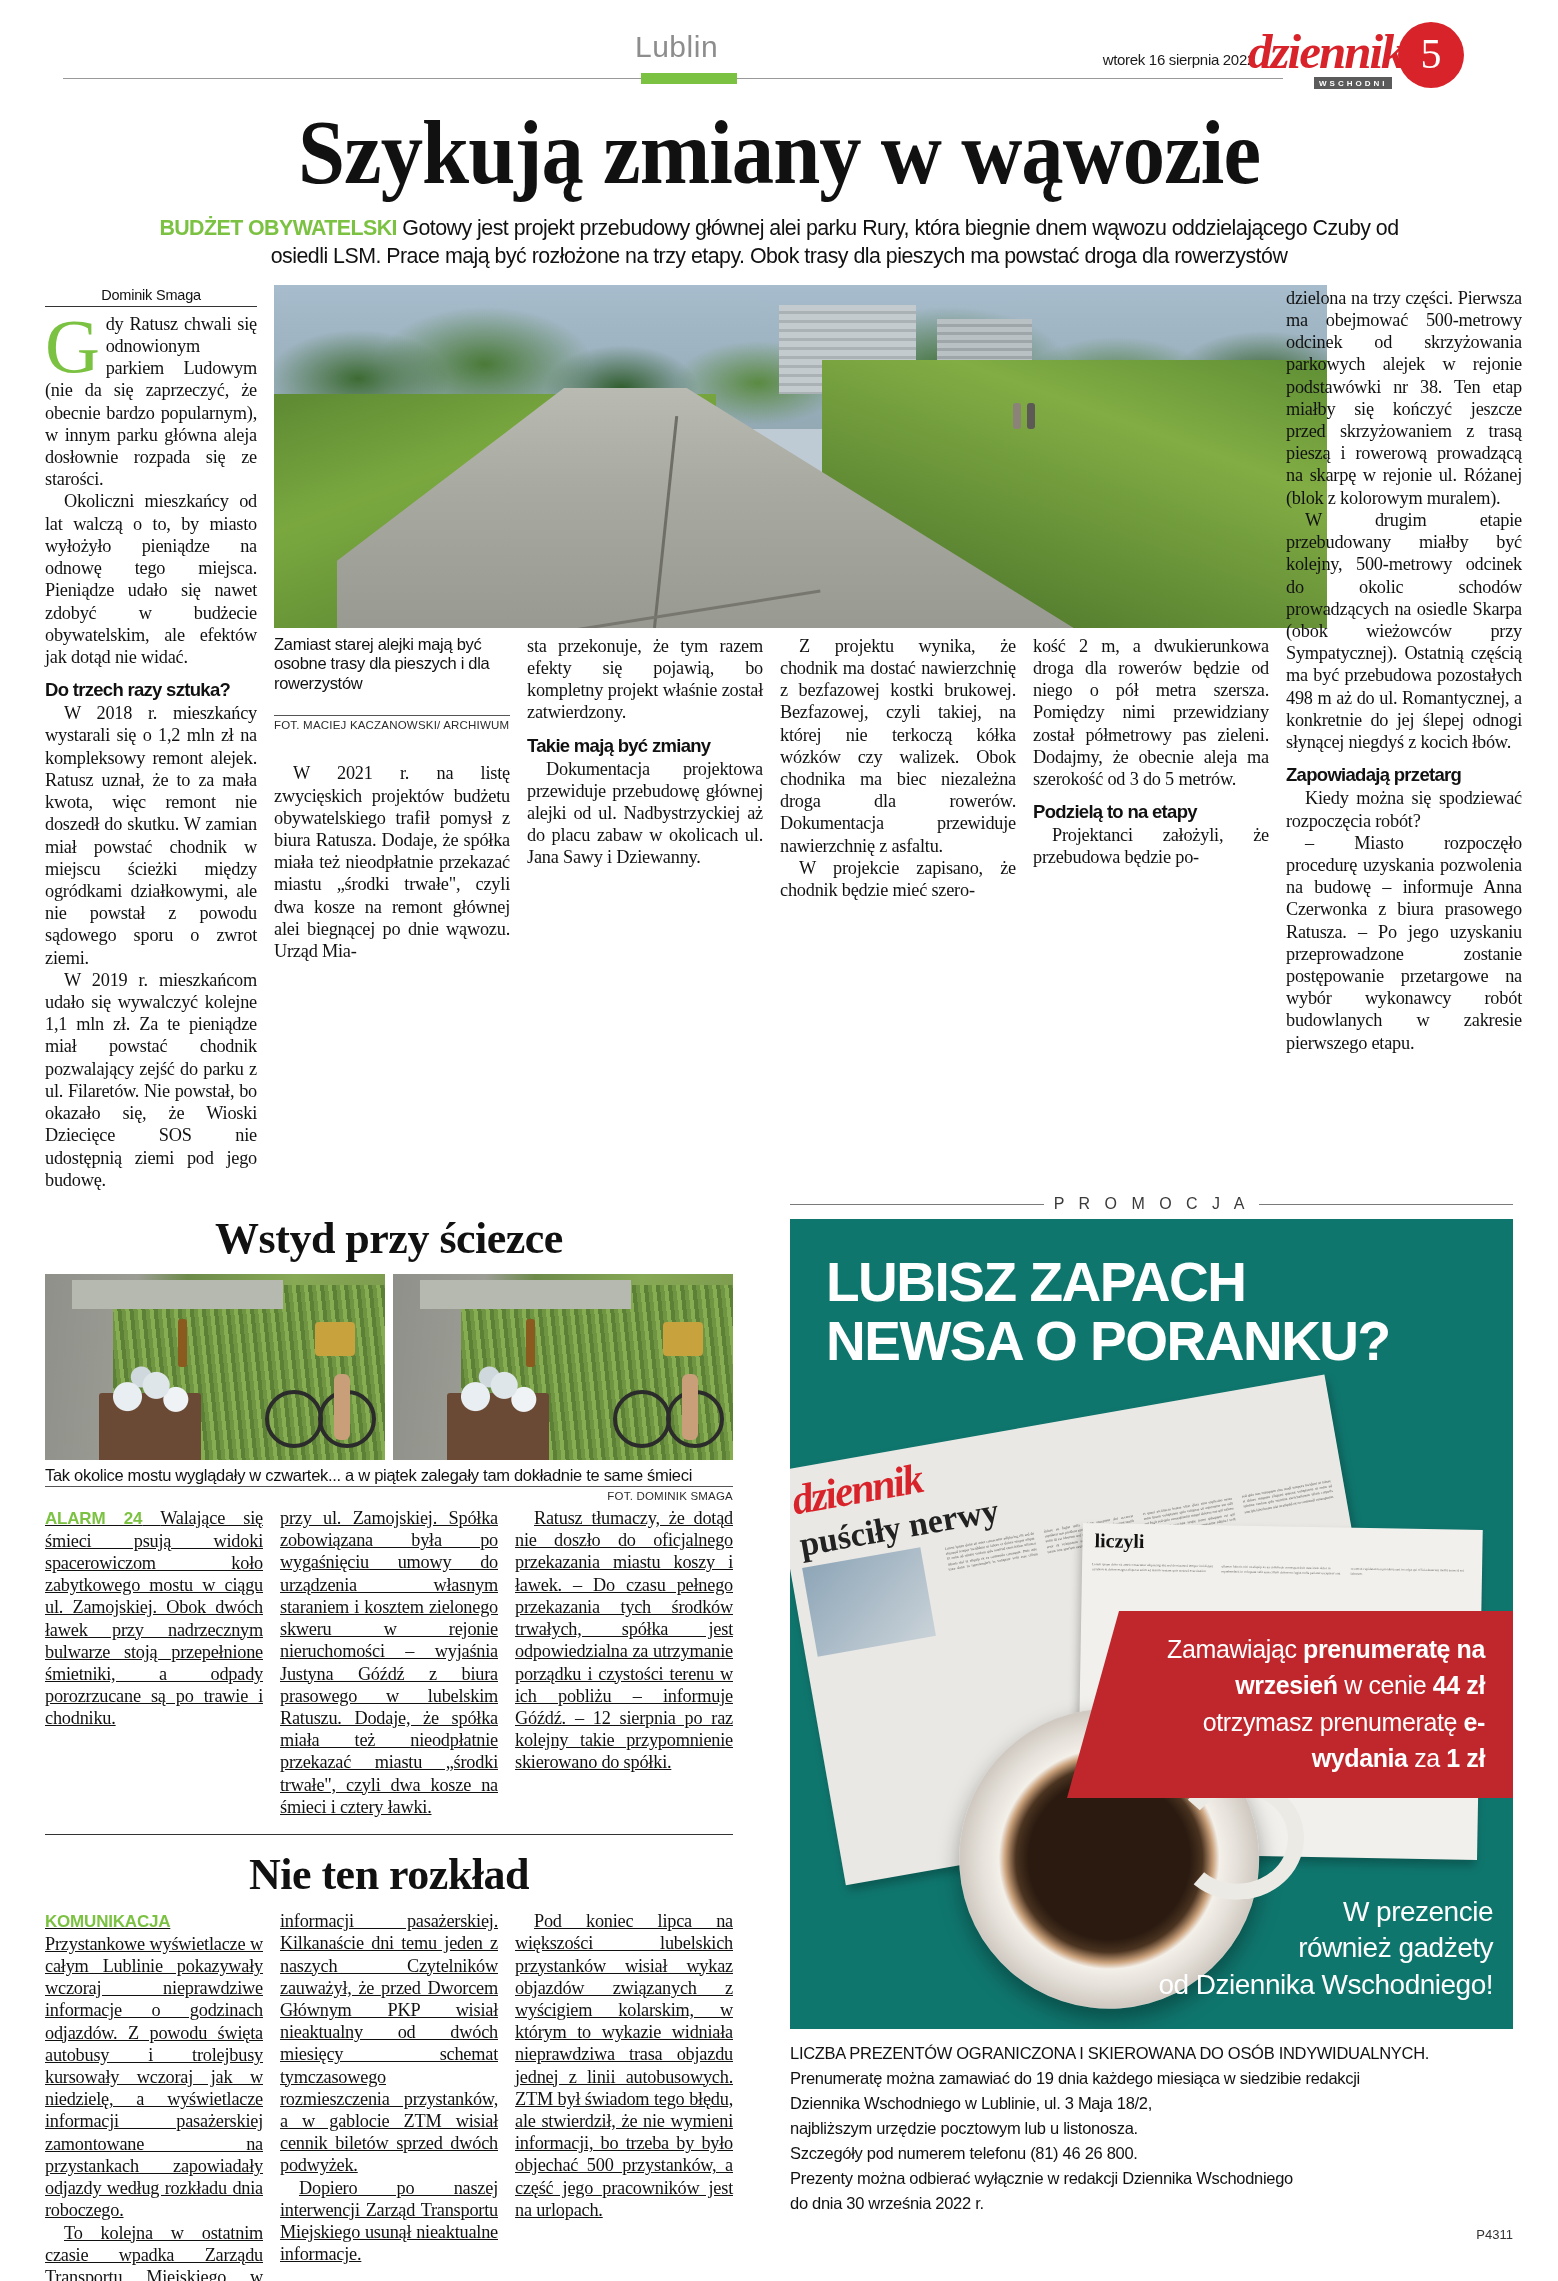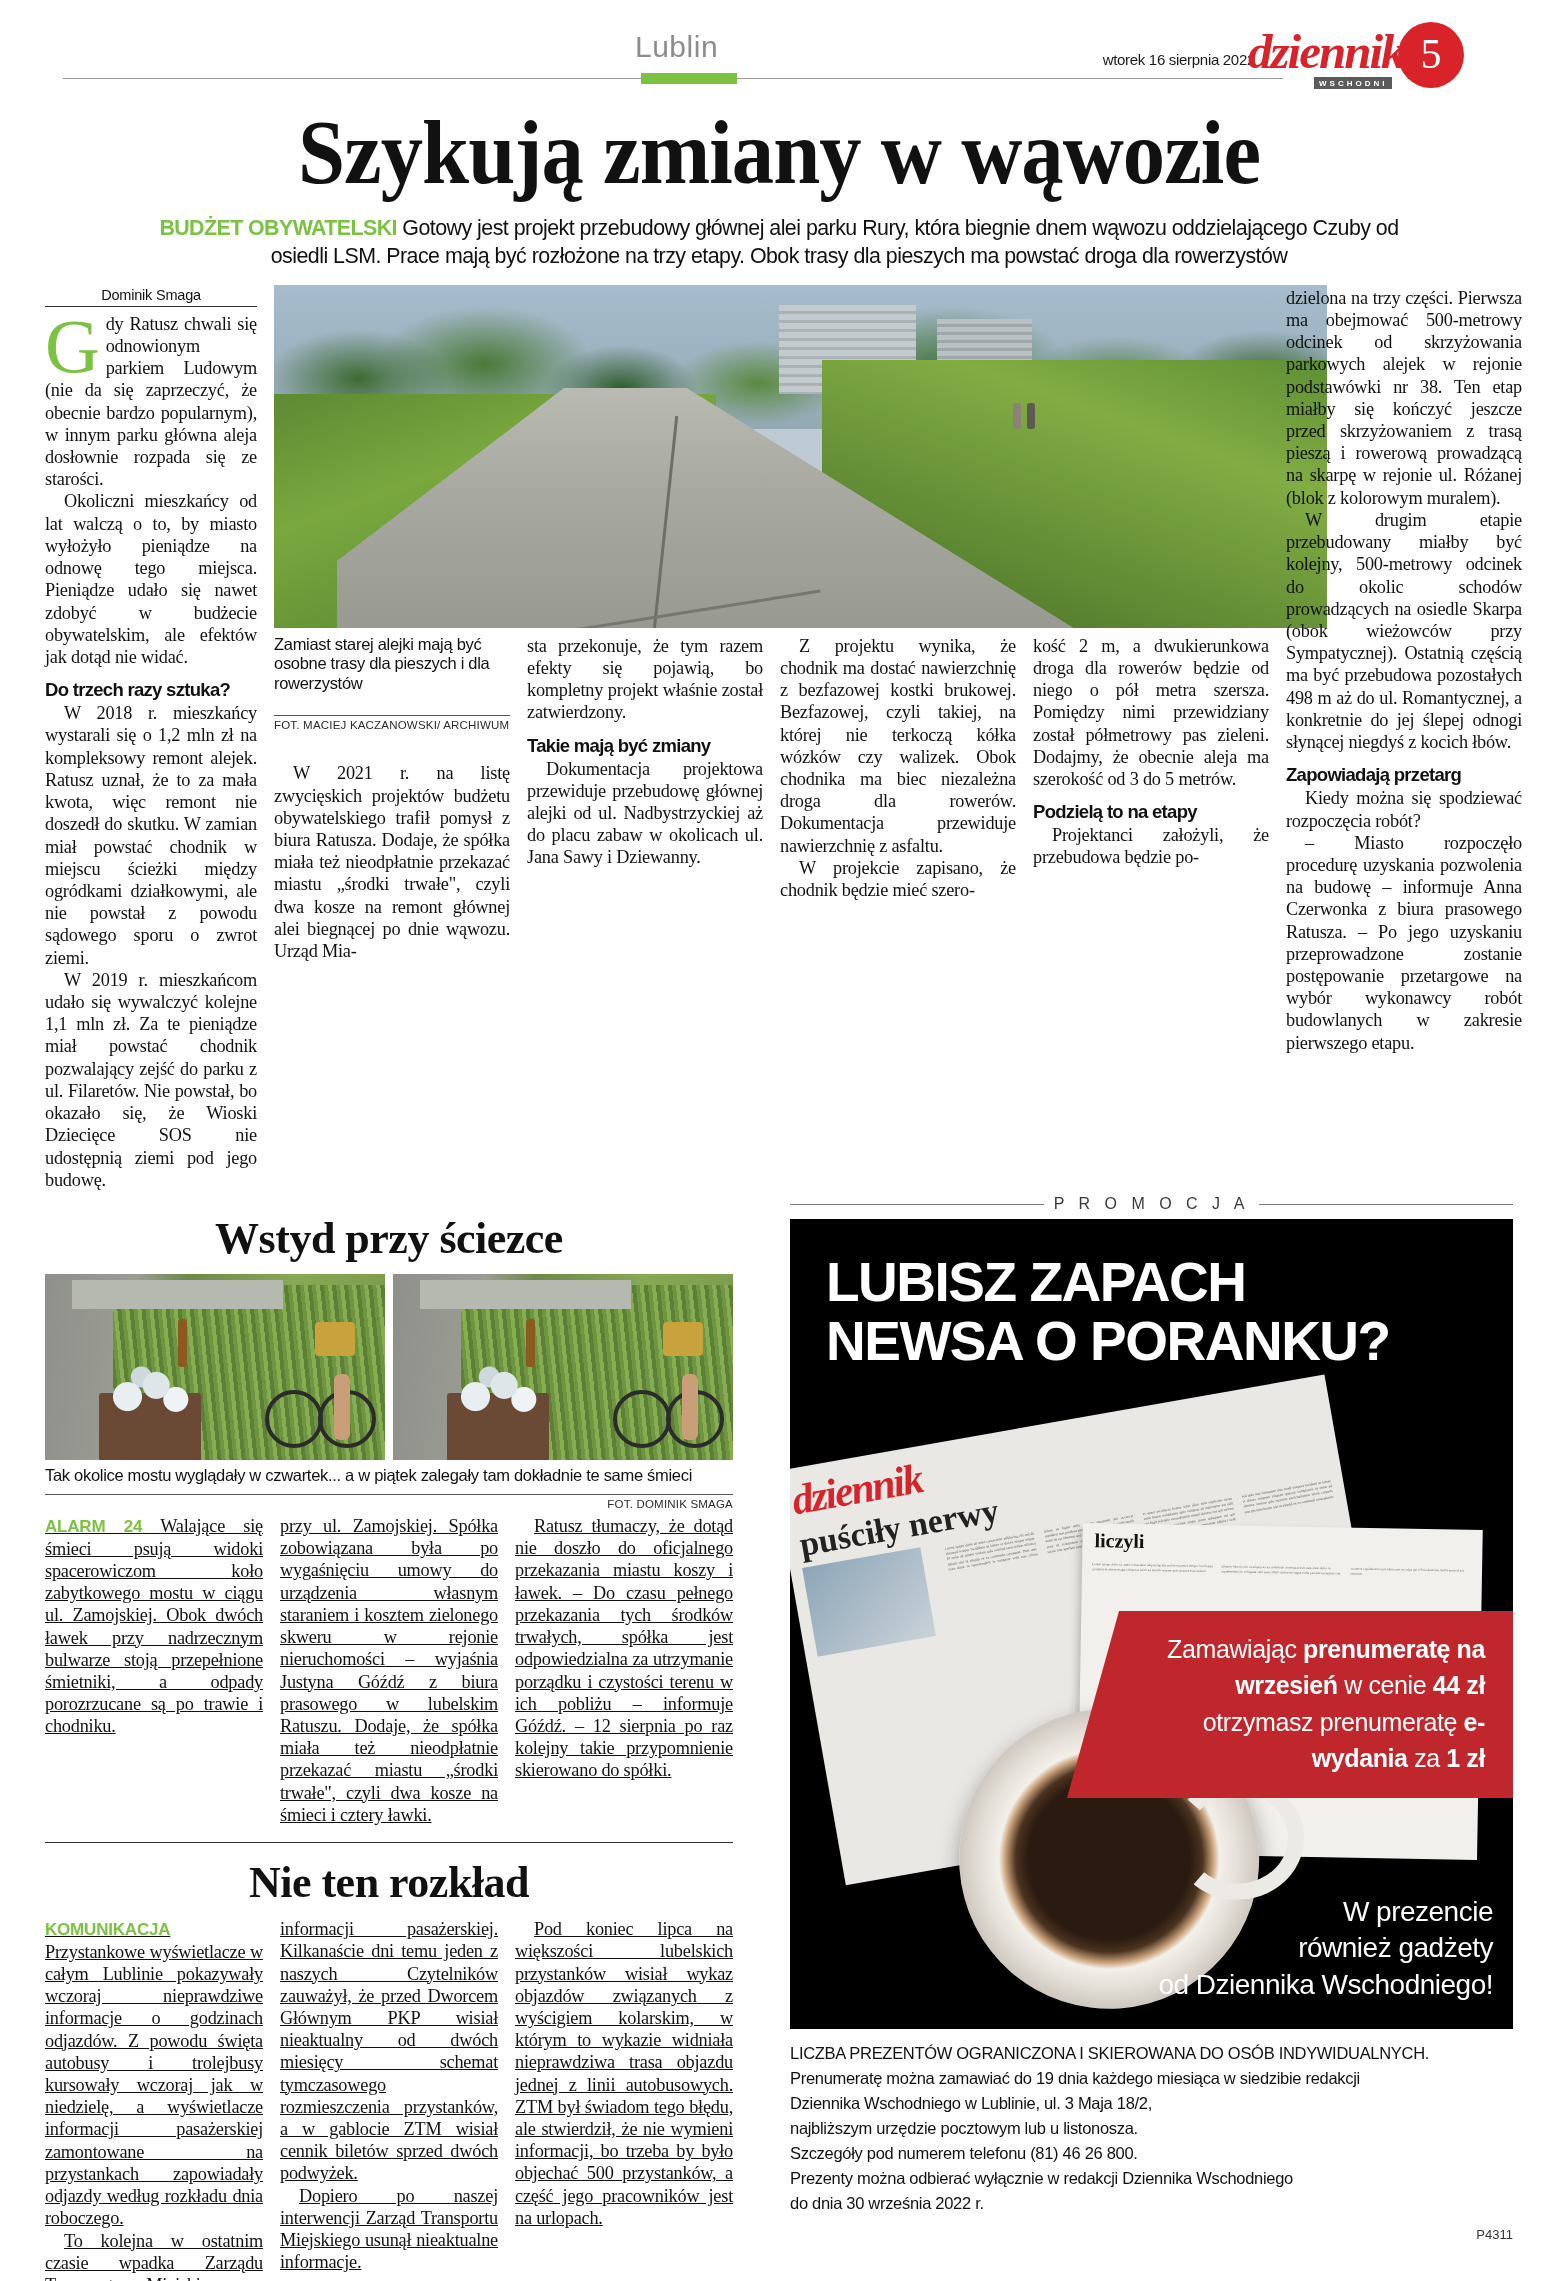--- a/index.html
+++ b/index.html
@@ -210,21 +210,21 @@
   .tp-bike { position:absolute; right:2%; bottom:2%; width:34%; height:72%; }
   .tp-bike .wheel { position:absolute; bottom:6%; width:58px; height:58px; border:4px solid #2b2b2b; border-radius:50%; }
   .tp-bike .wheel.w1 { left:2%; }
   .tp-bike .wheel.w2 { right:2%; }
   .tp-bike .leg { position:absolute; right:24%; bottom:12%; width:16px; height:66px; background:#c99f7a; border-radius:6px; }
   .tp-bike .short { position:absolute; right:20%; top:0; width:40px; height:34px; background:#c8a23c; border-radius:4px; }
 
   .cap2 {
     font-family: "Liberation Sans", sans-serif;
     font-size: 16.5px; line-height: 1.2; letter-spacing: -.3px;
-    margin-top: 6px; padding-bottom: 8px; border-bottom: 1px solid #555;
+    margin-top: 6px; padding-bottom: 0; border-bottom: 1px solid #555;
   }
   .cols3 { display: grid; grid-template-columns: 1fr 1fr 1fr; column-gap: 17px; margin-top: 4px; text-decoration: underline; }
   .kicker-green {
     font-family: "Liberation Sans", sans-serif; font-weight: bold;
     color: #7cc242; font-size: 17px; letter-spacing: -.2px;
   }
   .sig { font-family:"Liberation Sans", sans-serif; font-weight:bold; font-size:14px; text-align:right; margin-top:4px;}
 
   
   .sec3 { margin-top: 16px; width: 688px; border-top: 1.5px solid #333; padding-top: 14px; }
@@ -233,21 +233,21 @@
   .ad {
     position: absolute; left: 790px; top: 1195px;
     width: 723px; height: 1010px;
   }
   .promo-line { display:flex; align-items:center; gap:10px; margin-bottom: 6px; }
   .promo-line .ln { flex:1; height:1px; background:#7a7a7a; }
   .promo-line .tx {
     font-family:"Liberation Sans", sans-serif; font-size:16px;
     letter-spacing: 5px; color:#3a3a3a;
   }
-  .ad-box { position: relative; width: 723px; height: 810px; background: #000000; overflow: hidden; }
+  .ad-box { position: relative; width: 723px; height: 810px; background: #0f766e; overflow: hidden; }
   .ad-title {
     position: relative; z-index: 5;
     color:#fff; font-family:"Liberation Sans", sans-serif; font-weight:bold;
     font-size: 55px; line-height: 1.08; letter-spacing: -1.5px;
     padding: 34px 0 0 36px;
   }
   .ad-photo {
     position:absolute; left:-10px; top:200px; width:640px; height:560px;
     transform: rotate(-4deg);
   }

